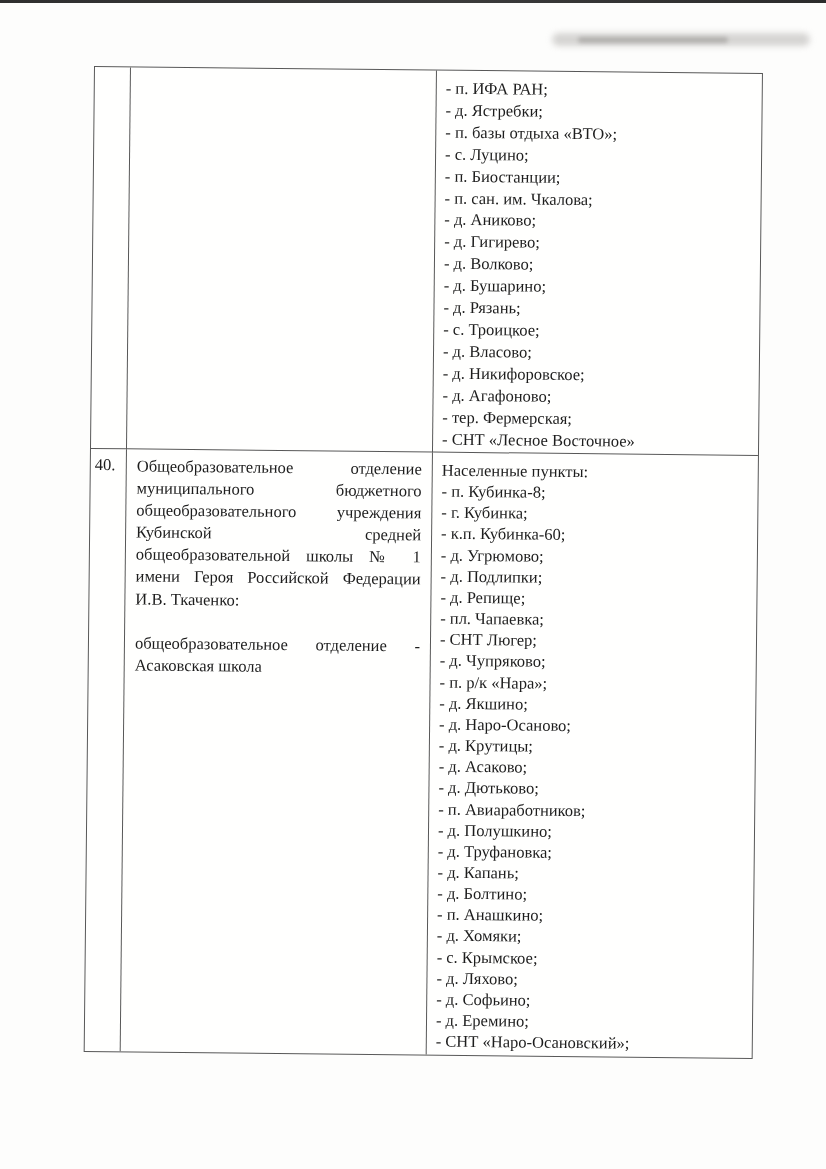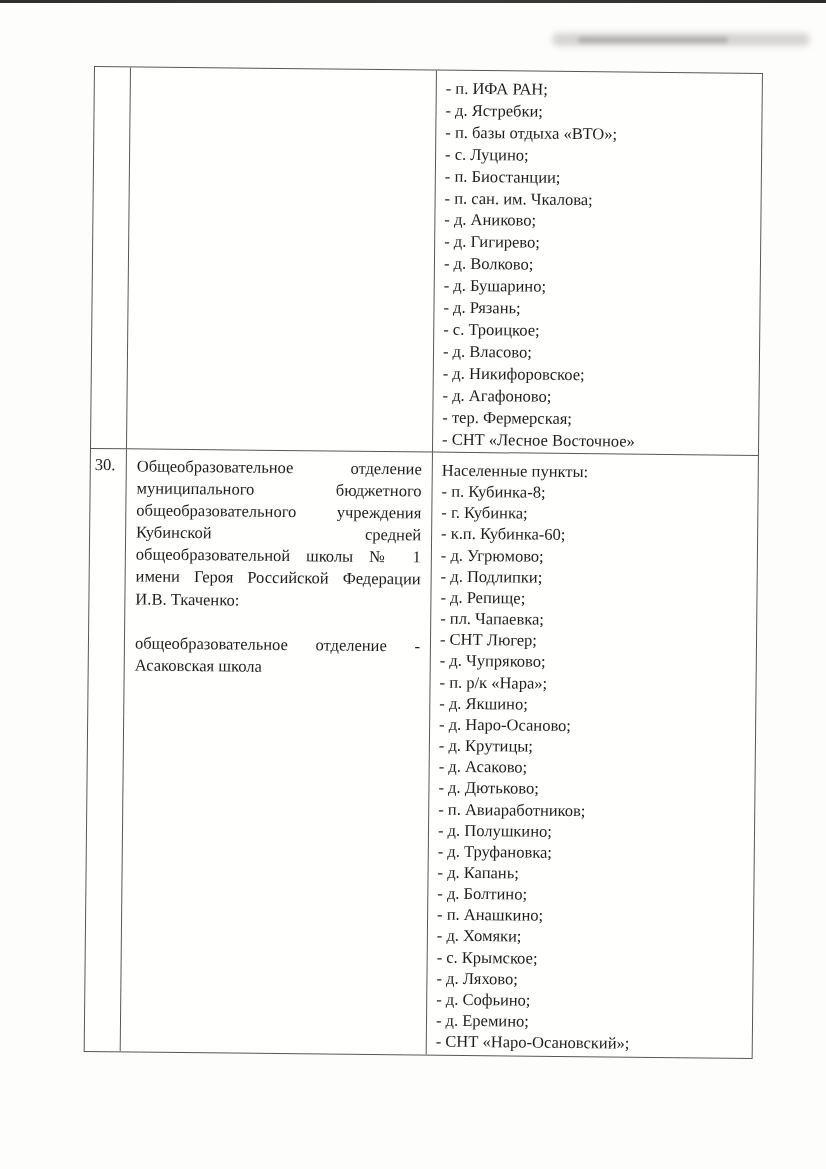--- a/index.html
+++ b/index.html
@@ -110,21 +110,21 @@
       <div class="list-line">- д. Рязань;</div>
       <div class="list-line">- с. Троицкое;</div>
       <div class="list-line">- д. Власово;</div>
       <div class="list-line">- д. Никифоровское;</div>
       <div class="list-line">- д. Агафоново;</div>
       <div class="list-line">- тер. Фермерская;</div>
       <div class="list-line">- СНТ «Лесное Восточное»</div>
     </div>
 
   <div class="cell br num-cell">
-    <span>30.</span>
+    <span>40.</span>
   </div>
 
   <div class="cell br desc-cell">
     <div>
         <div class="dline">Общеобразовательное отделение</div>
         <div class="dline">муниципального бюджетного</div>
         <div class="dline">общеобразовательного учреждения</div>
         <div class="dline">Кубинской средней</div>
         <div class="dline">общеобразовательной школы № 1</div>
         <div class="dline">имени Героя Российской Федерации</div>

